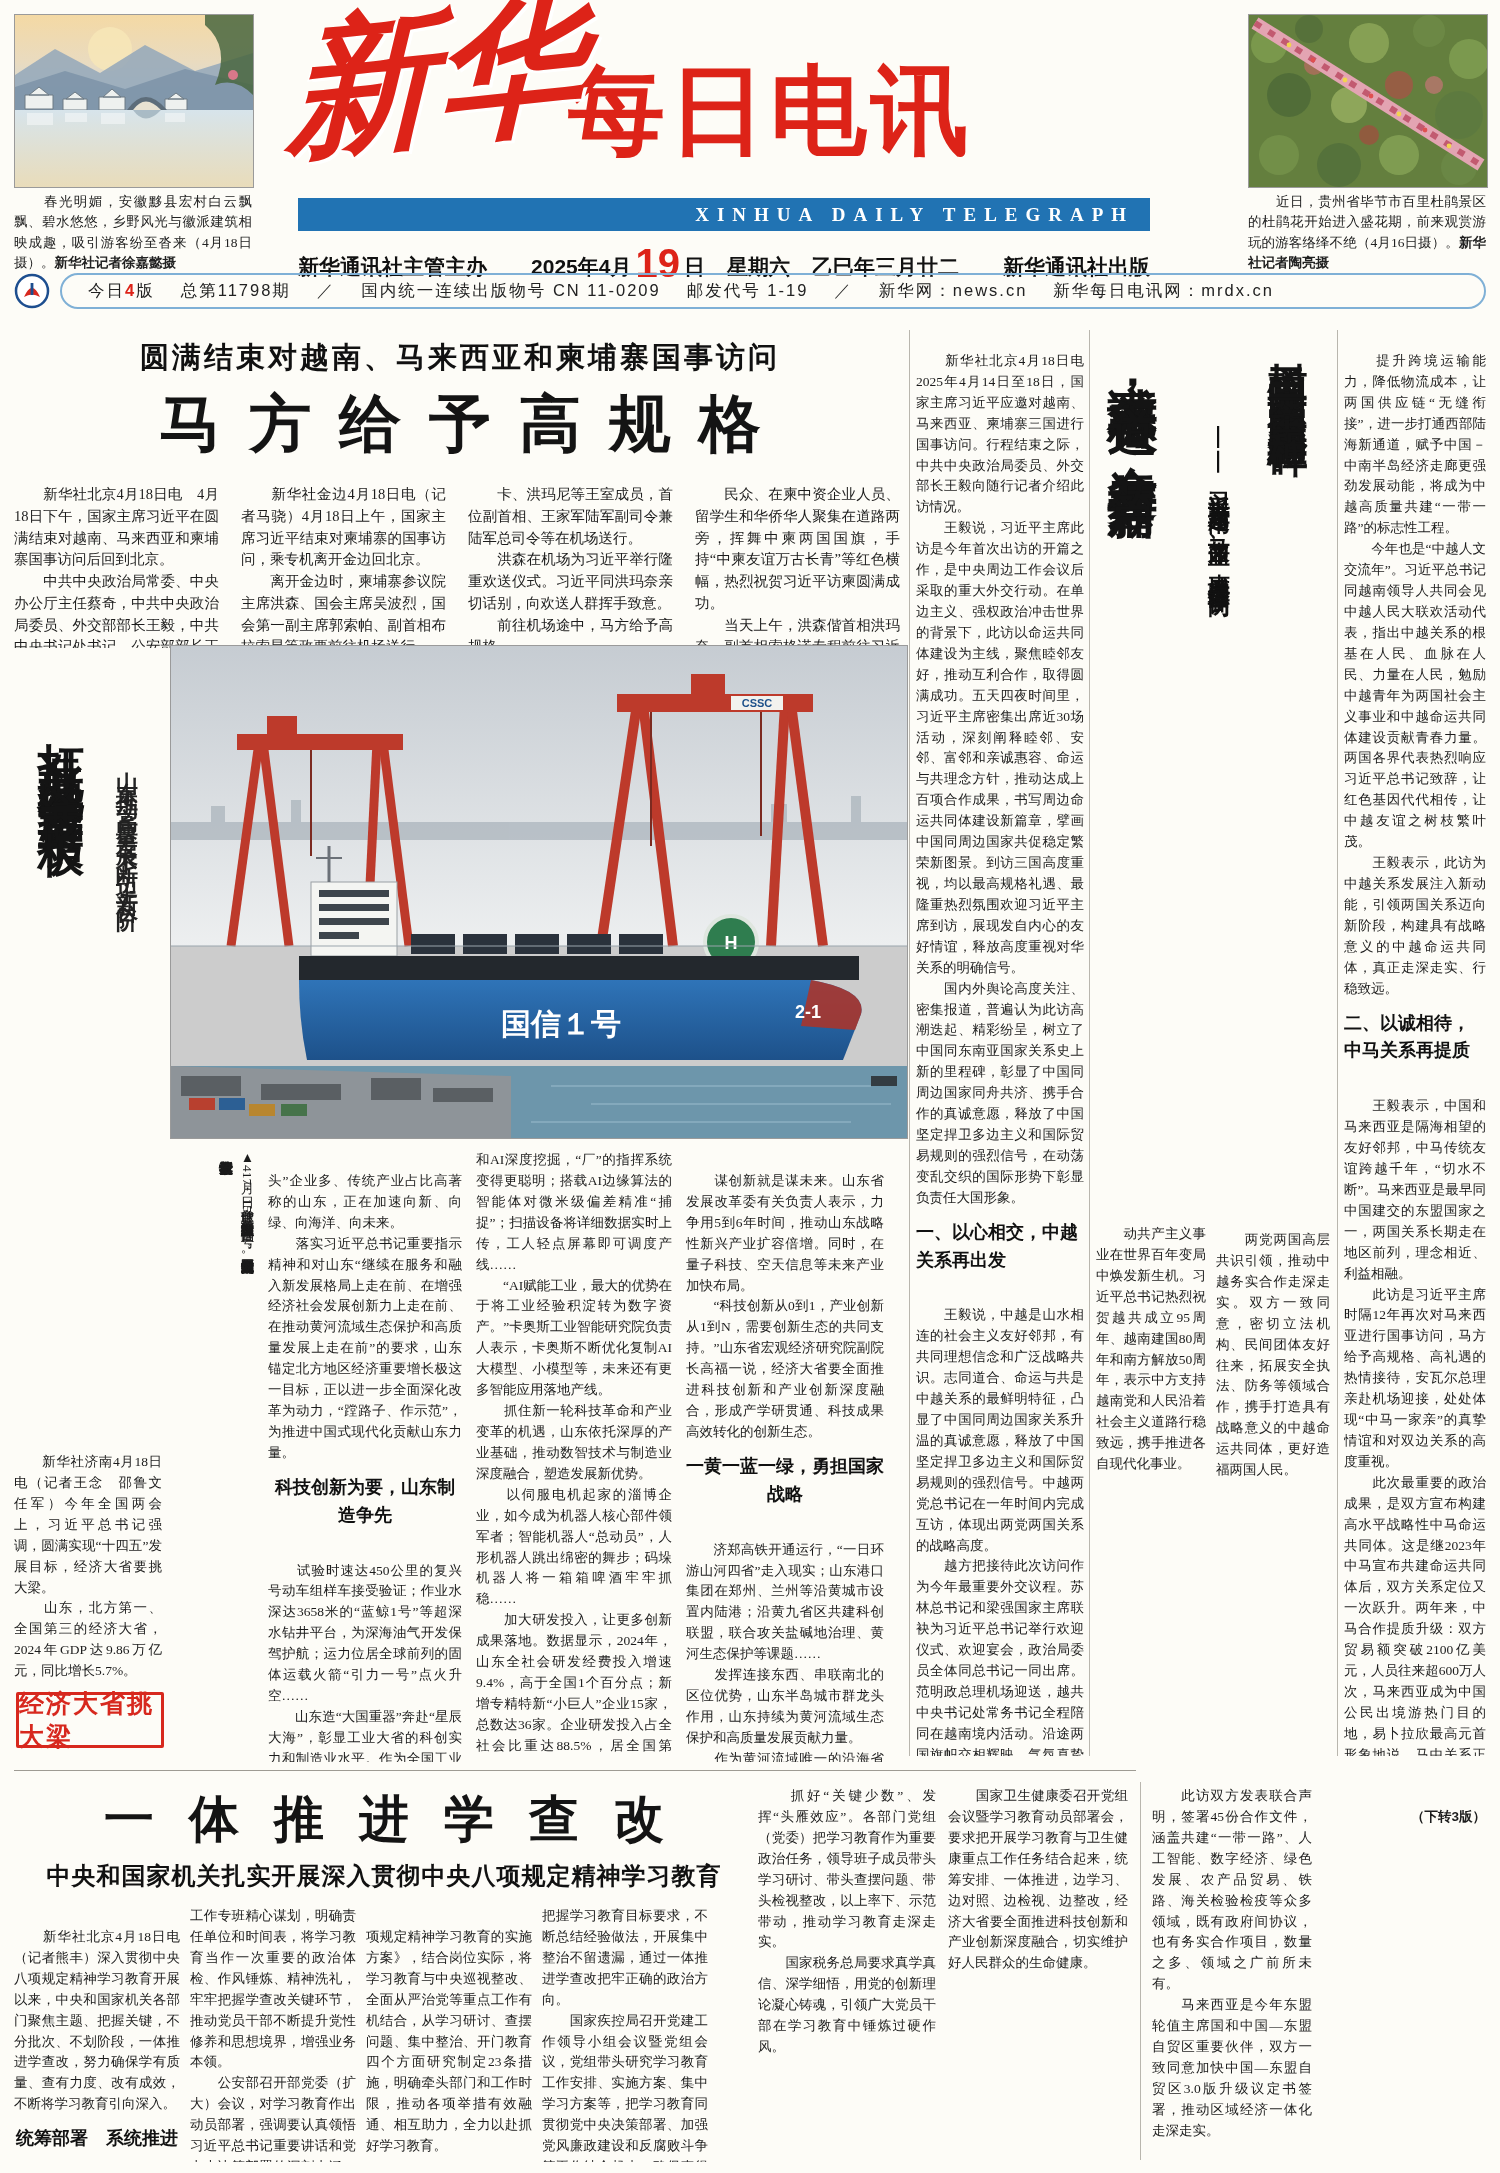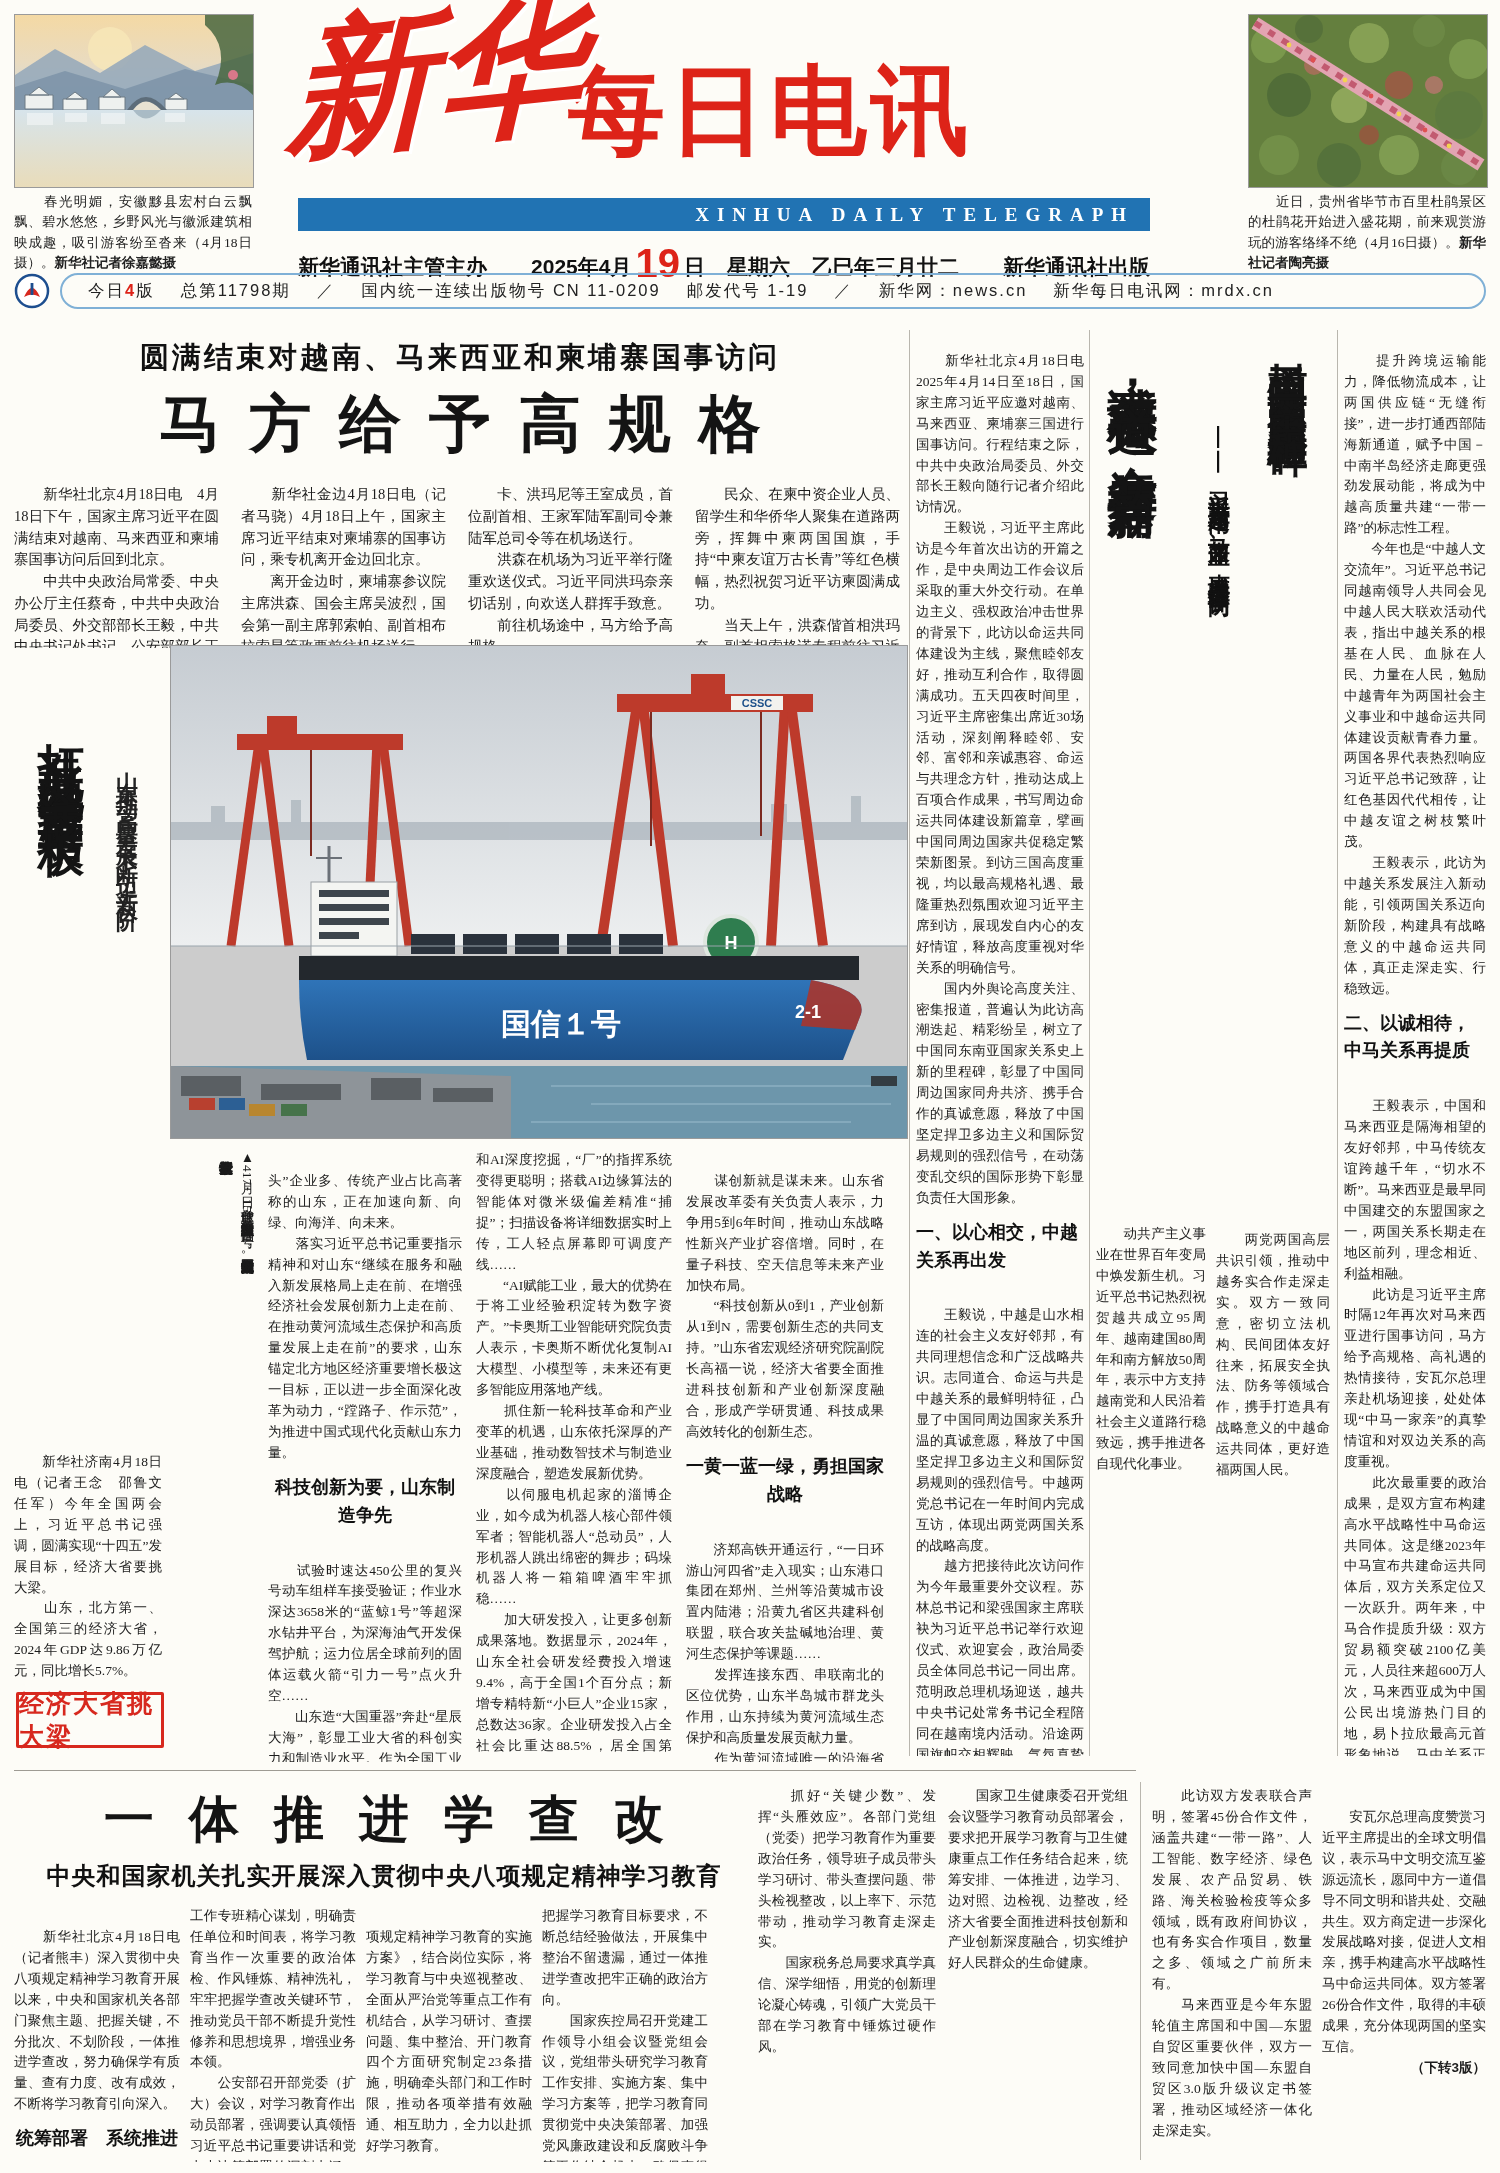--- a/index.html
+++ b/index.html
@@ -350,17 +350,16 @@
   <div class="abs col col-sm" style="left:542px;top:1906px;width:166px;height:256px;">把握学习教育目标要求，不断总结经验做法，开展集中整治不留遗漏，通过一体推进学查改把牢正确的政治方向。
 　　国家疾控局召开党建工作领导小组会议暨党组会议，党组带头研究学习教育工作安排、实施方案、集中学习方案等，把学习教育同贯彻党中央决策部署、加强党风廉政建设和反腐败斗争等工作结合起来，确保查得准、改到位。</div>
 
   <div class="abs col col-sm" style="left:758px;top:1786px;width:178px;height:376px;">　　抓好“关键少数”、发挥“头雁效应”。各部门党组（党委）把学习教育作为重要政治任务，领导班子成员带头学习研讨、带头查摆问题、带头检视整改，以上率下、示范带动，推动学习教育走深走实。
 　　国家税务总局要求真学真信、深学细悟，用党的创新理论凝心铸魂，引领广大党员干部在学习教育中锤炼过硬作风。</div>
   <div class="abs col col-sm" style="left:948px;top:1786px;width:180px;height:376px;">　　国家卫生健康委召开党组会议暨学习教育动员部署会，要求把开展学习教育与卫生健康重点工作任务结合起来，统筹安排、一体推进，边学习、边对照、边检视、边整改，经济大省要全面推进科技创新和产业创新深度融合，切实维护好人民群众的生命健康。</div>
 
   <div class="abs col col-sm" style="left:1152px;top:1786px;width:160px;height:376px;">　　此访双方发表联合声明，签署45份合作文件，涵盖共建“一带一路”、人工智能、数字经济、绿色发展、农产品贸易、铁路、海关检验检疫等众多领域，既有政府间协议，也有务实合作项目，数量之多、领域之广前所未有。
 　　马来西亚是今年东盟轮值主席国和中国—东盟自贸区重要伙伴，双方一致同意加快中国—东盟自贸区3.0版升级议定书签署，推动区域经济一体化走深走实。</div>
   <div class="abs col col-sm" style="left:1322px;top:1786px;width:164px;height:376px;">
-    <span>　　安瓦尔总理高度赞赏习近平主席提出的全球文明倡议，表示马中文明交流互鉴源远流长，愿同中方一道倡导不同文明和谐共处、交融共生。双方商定进一步深化发展战略对接，促进人文相亲，携手构建高水平战略性马中命运共同体。双方签署26份合作文件，取得的丰硕成果，充分体现两国的坚实互信。</span>
     <span class="jump">（下转3版）</span>
   </div>
 
 </div>
 
 </body></html>

